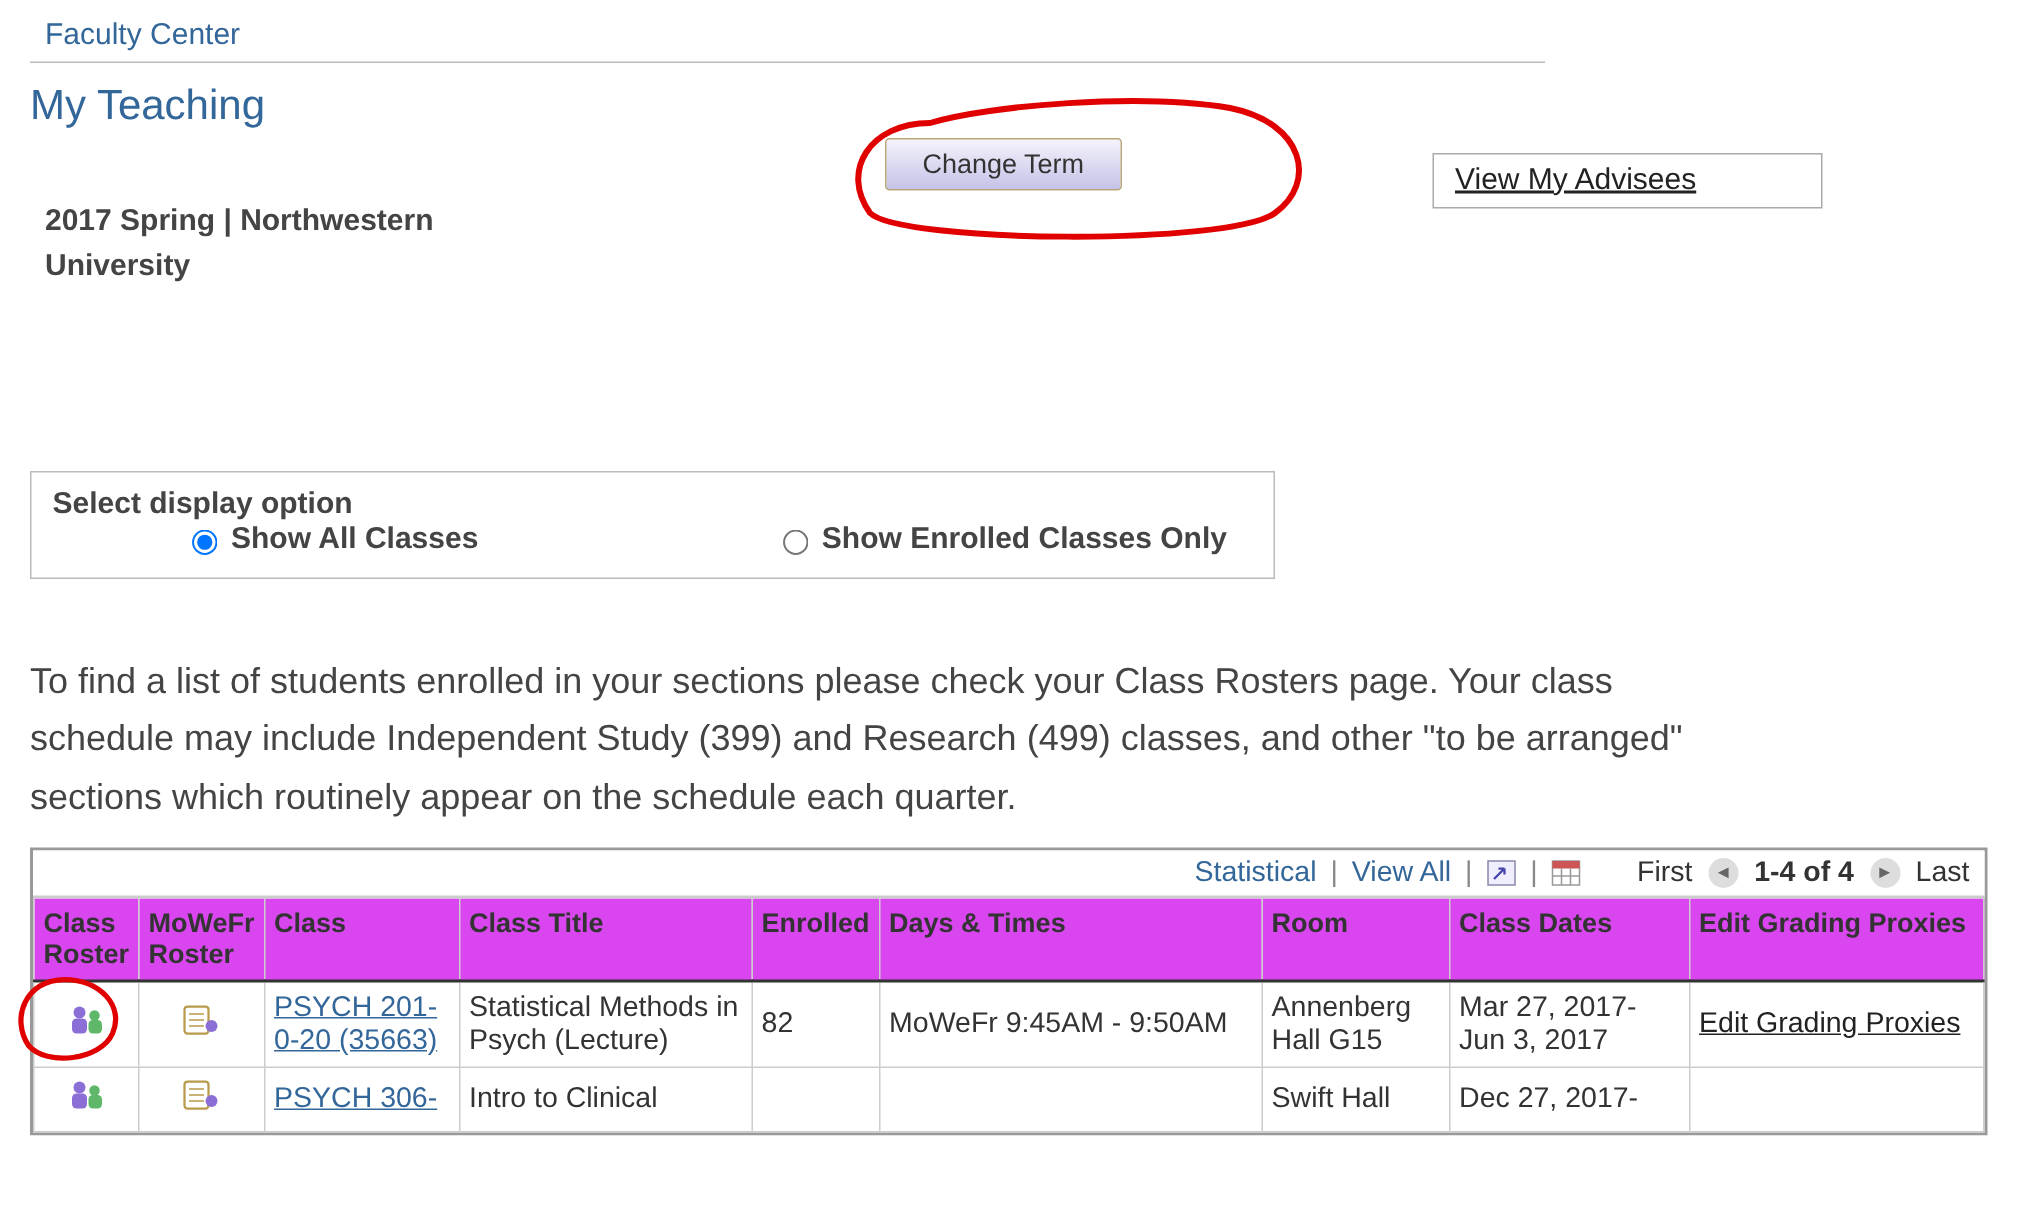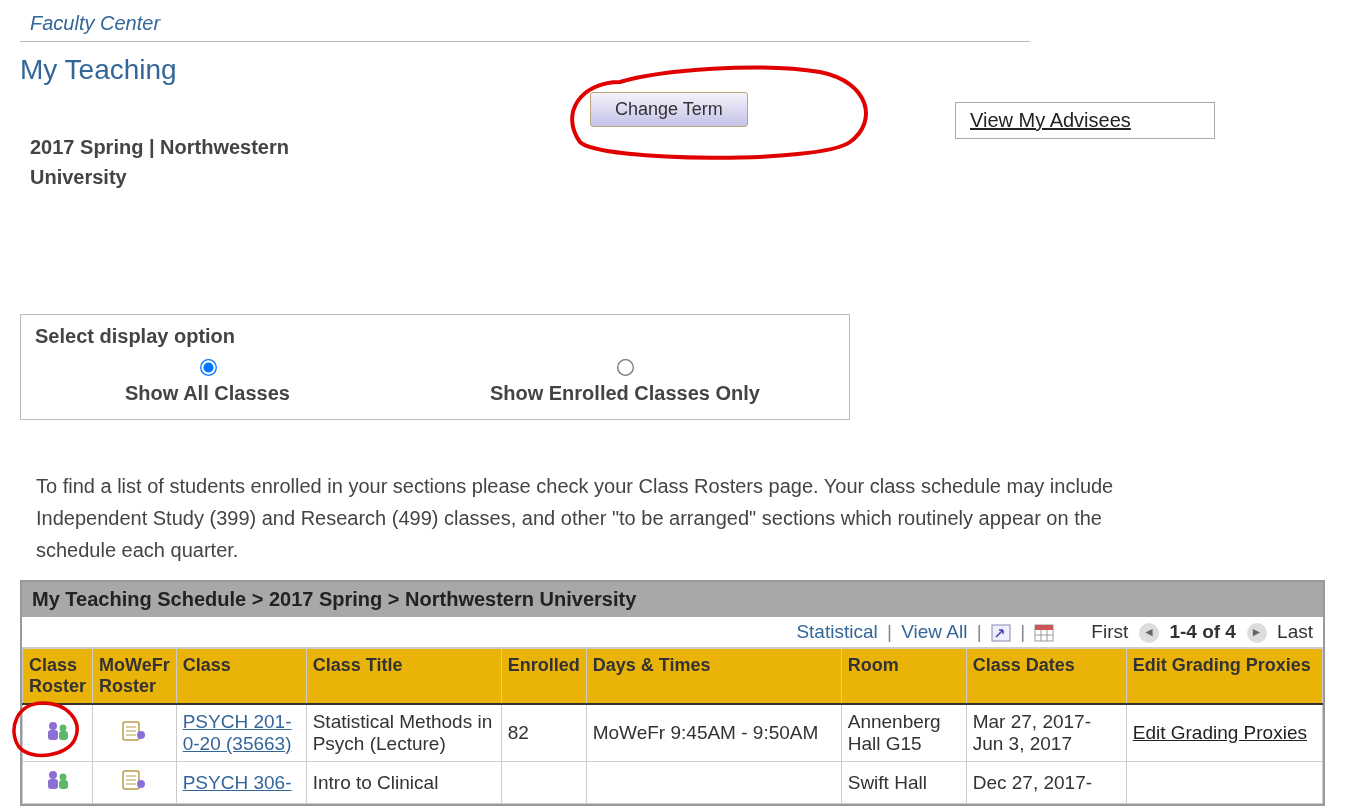--- a/index.html
+++ b/index.html
@@ -11,21 +11,20 @@
     color: #444;
     background: #fff;
     width: 1345px;
   }
   a { color: #336699; }
   .faculty-center {
     color: #336699;
     font-size: 20px;
     margin: 12px 18px 6px 10px;
     display: inline-block;
-    font-style: italic;
   }
   hr.fc-rule {
     border: none;
     border-top: 1px solid #bbb;
     margin: 0 0 10px 0;
     width: 1010px;
   }
   .my-schedule {
     color: #336699;
     font-size: 28px;
@@ -86,35 +85,34 @@
   .display-option-box {
     border: 1px solid #bbb;
     width: 830px;
     margin: 110px 0 0 0;
     padding: 10px 14px 14px 14px;
     font-size: 20px;
   }
   .display-option-title {
     font-weight: bold;
     color: #444;
-    margin-bottom: 10px;
   }
   .radio-row {
     display: flex;
     gap: 200px;
     padding-left: 90px;
     align-items: center;
   }
-  .radio-item { display: flex; align-items: center; gap: 8px; font-weight: bold; color: #444; flex-direction: column; }
+  .radio-item { display: flex; align-items: center; gap: 8px; font-weight: bold; color: #444; }
   input[type=radio] { transform: scale(1.3); }
   .info-text {
-    font-size: 20px;
+    font-size: 24px;
     color: #444;
     line-height: 1.6;
-    margin: 50px 0 14px 16px;
+    margin: 50px 0 14px 0;
     width: 1110px;
   }
   .schedule-wrap {
     border: 2px solid #999;
     width: 1305px;
   }
   .schedule-header {
     background: #a8a8a8;
     font-size: 20px;
     font-weight: bold;
@@ -144,21 +142,21 @@
     cursor: pointer;
   }
   .toolbar svg.tool-icon { vertical-align: middle; }
   table.schedule {
     border-collapse: collapse;
     width: 100%;
     font-size: 19px;
     color: #333;
   }
   table.schedule th {
-    background: #eab308;
+    background: #d946ef;
     border: 1px solid #ccc;
     padding: 6px 6px;
     text-align: left;
     font-weight: bold;
     font-size: 18px;
     vertical-align: top;
     margin-left: 17px;
   }
   table.schedule td {
     border: 1px solid #ccc;
@@ -215,21 +213,20 @@
     <label class="radio-item">
       <input type="radio" name="disp" style="">
       <span>Show Enrolled Classes Only</span>
     </label>
   </div>
 </div>
 
 <div class="info-text">To find a list of students enrolled in your sections please check your Class Rosters page. Your class schedule may include Independent Study (399) and Research (499) classes, and other "to be arranged" sections which routinely appear on the schedule each quarter.</div>
 
 <div class="schedule-wrap">
-  <div class="schedule-header">My Teaching Schedule &gt; 2017 Spring &gt; Northwestern University</div>
 
   <div class="toolbar">
     <a href="#">Statistical</a>
     <span class="sep">|</span>
     <a href="#">View All</a>
     <span class="sep">|</span>
     <a href="#">
       <svg class="tool-icon" width="20" height="18">
           <rect x="1" y="1" width="18" height="16" fill="#eef" stroke="#88a"></rect>
           <path d="M5 13 L12 6 M12 6 h-4 M12 6 v4" stroke="#44a" stroke-width="1.5" fill="none"></path>

